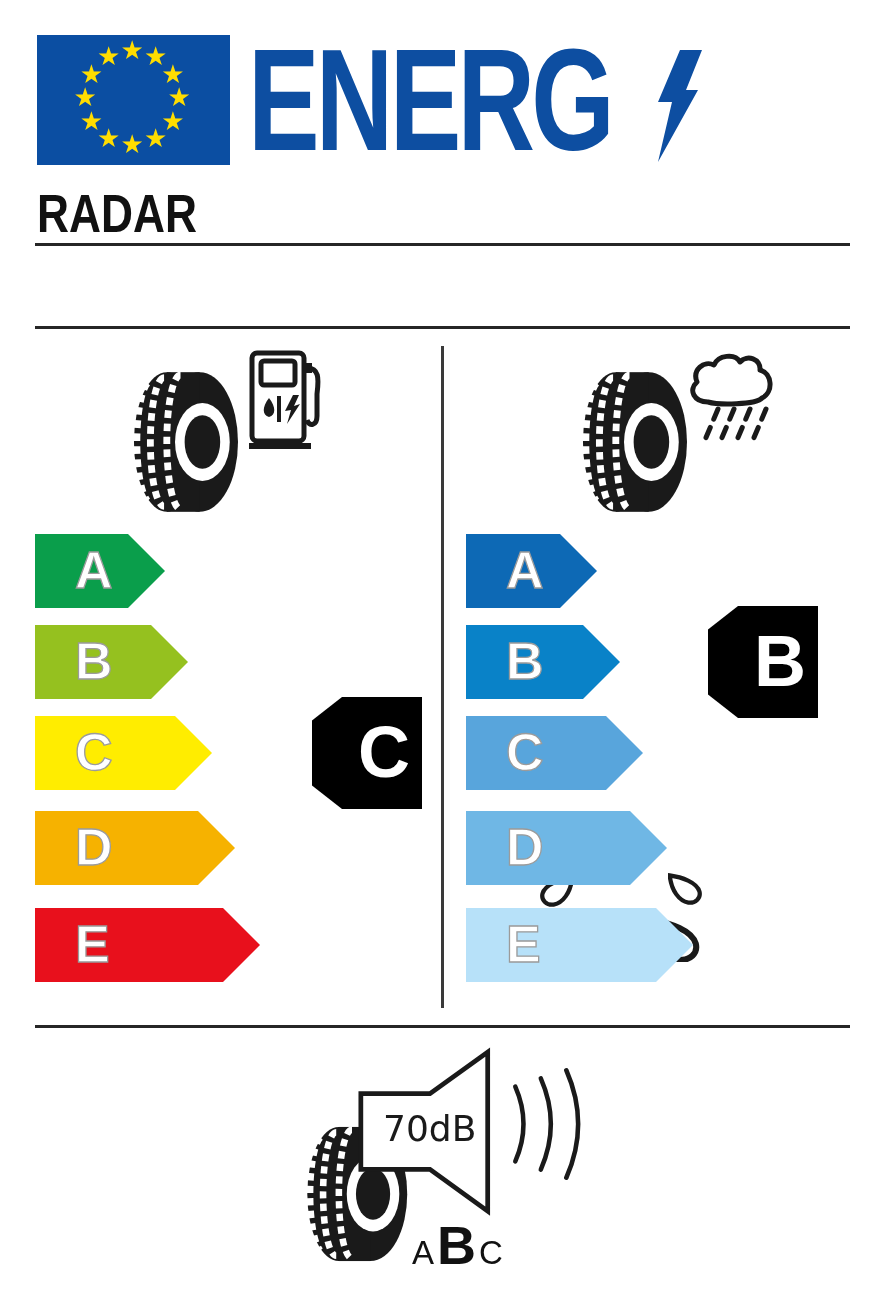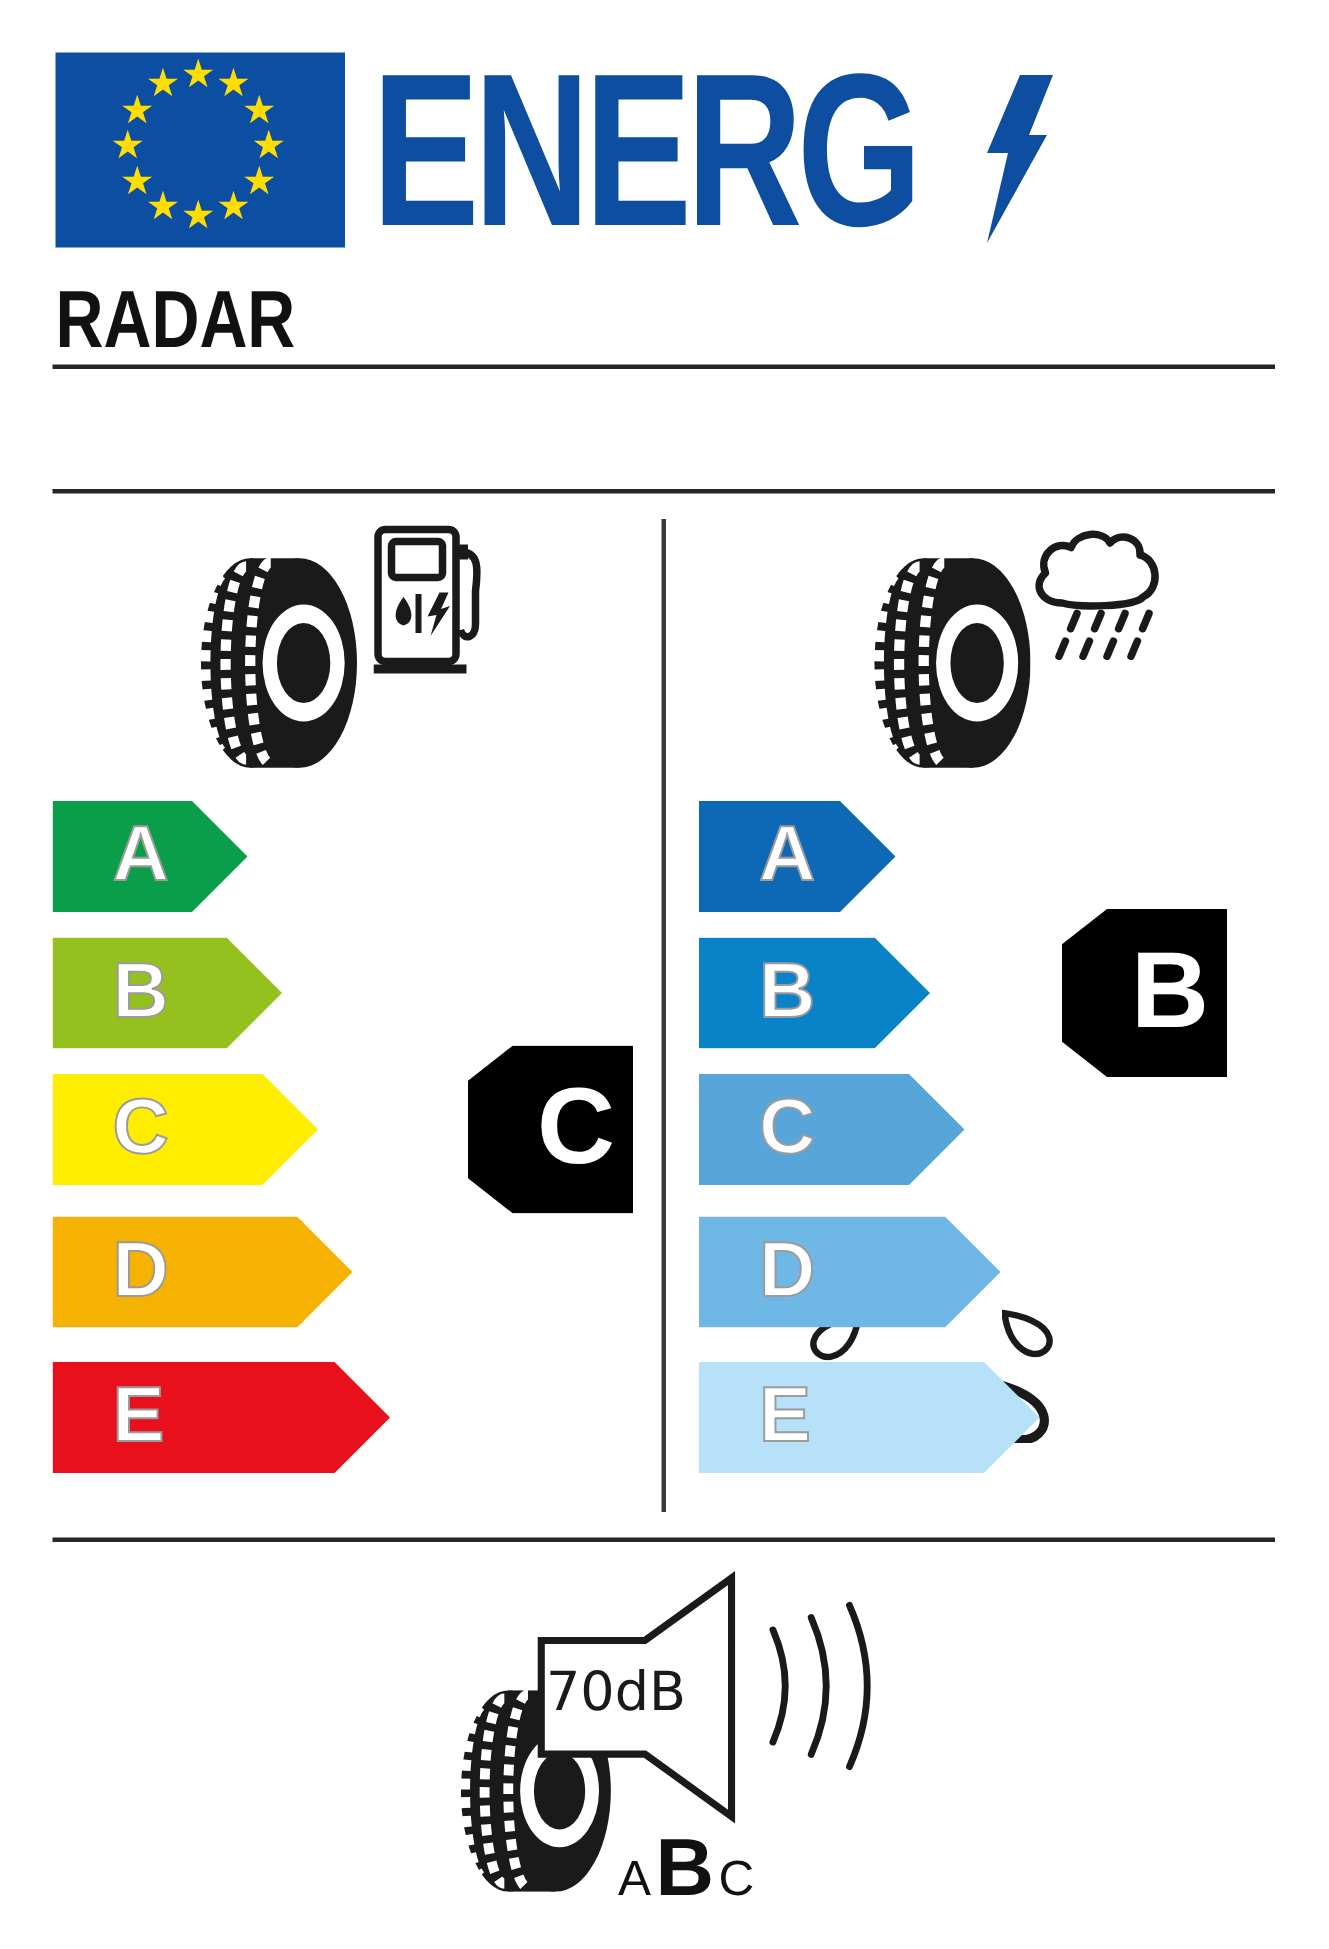--- a/index.html
+++ b/index.html
@@ -42,21 +42,21 @@
 
   
   .class-indicator{position:absolute;width:110px;height:112px;background:#000;
     clip-path:polygon(30px 0,100% 0,100% 100%,30px 100%,0 79%,0 21%);}
   #fuel-indicator{left:312px;}
   #wet-indicator{left:708px;}
   .indicator-letter{position:absolute;left:34px;right:0;top:50%;transform:translateY(-52%);
     text-align:center;font-size:72px;font-weight:700;color:#fff;line-height:1;}
 
   
-  .noise-db{position:absolute;left:364px;top:1108px;width:74px;text-align:center;
+  .noise-db{position:absolute;left:383px;top:1108px;width:74px;text-align:center;
     font-size:36px;color:#1a1a1a;z-index:4;font-family:"DejaVu Sans",sans-serif;}
   .noise-classes{position:absolute;left:412px;top:1218px;display:flex;align-items:baseline;
     gap:3px;color:#111;z-index:4;}
   .noise-class{font-size:33px;font-weight:400;line-height:1;}
   .noise-class.active{font-size:54px;font-weight:700;}
 </style>
 </head>
 <body>
 
 <div id="label-page">

